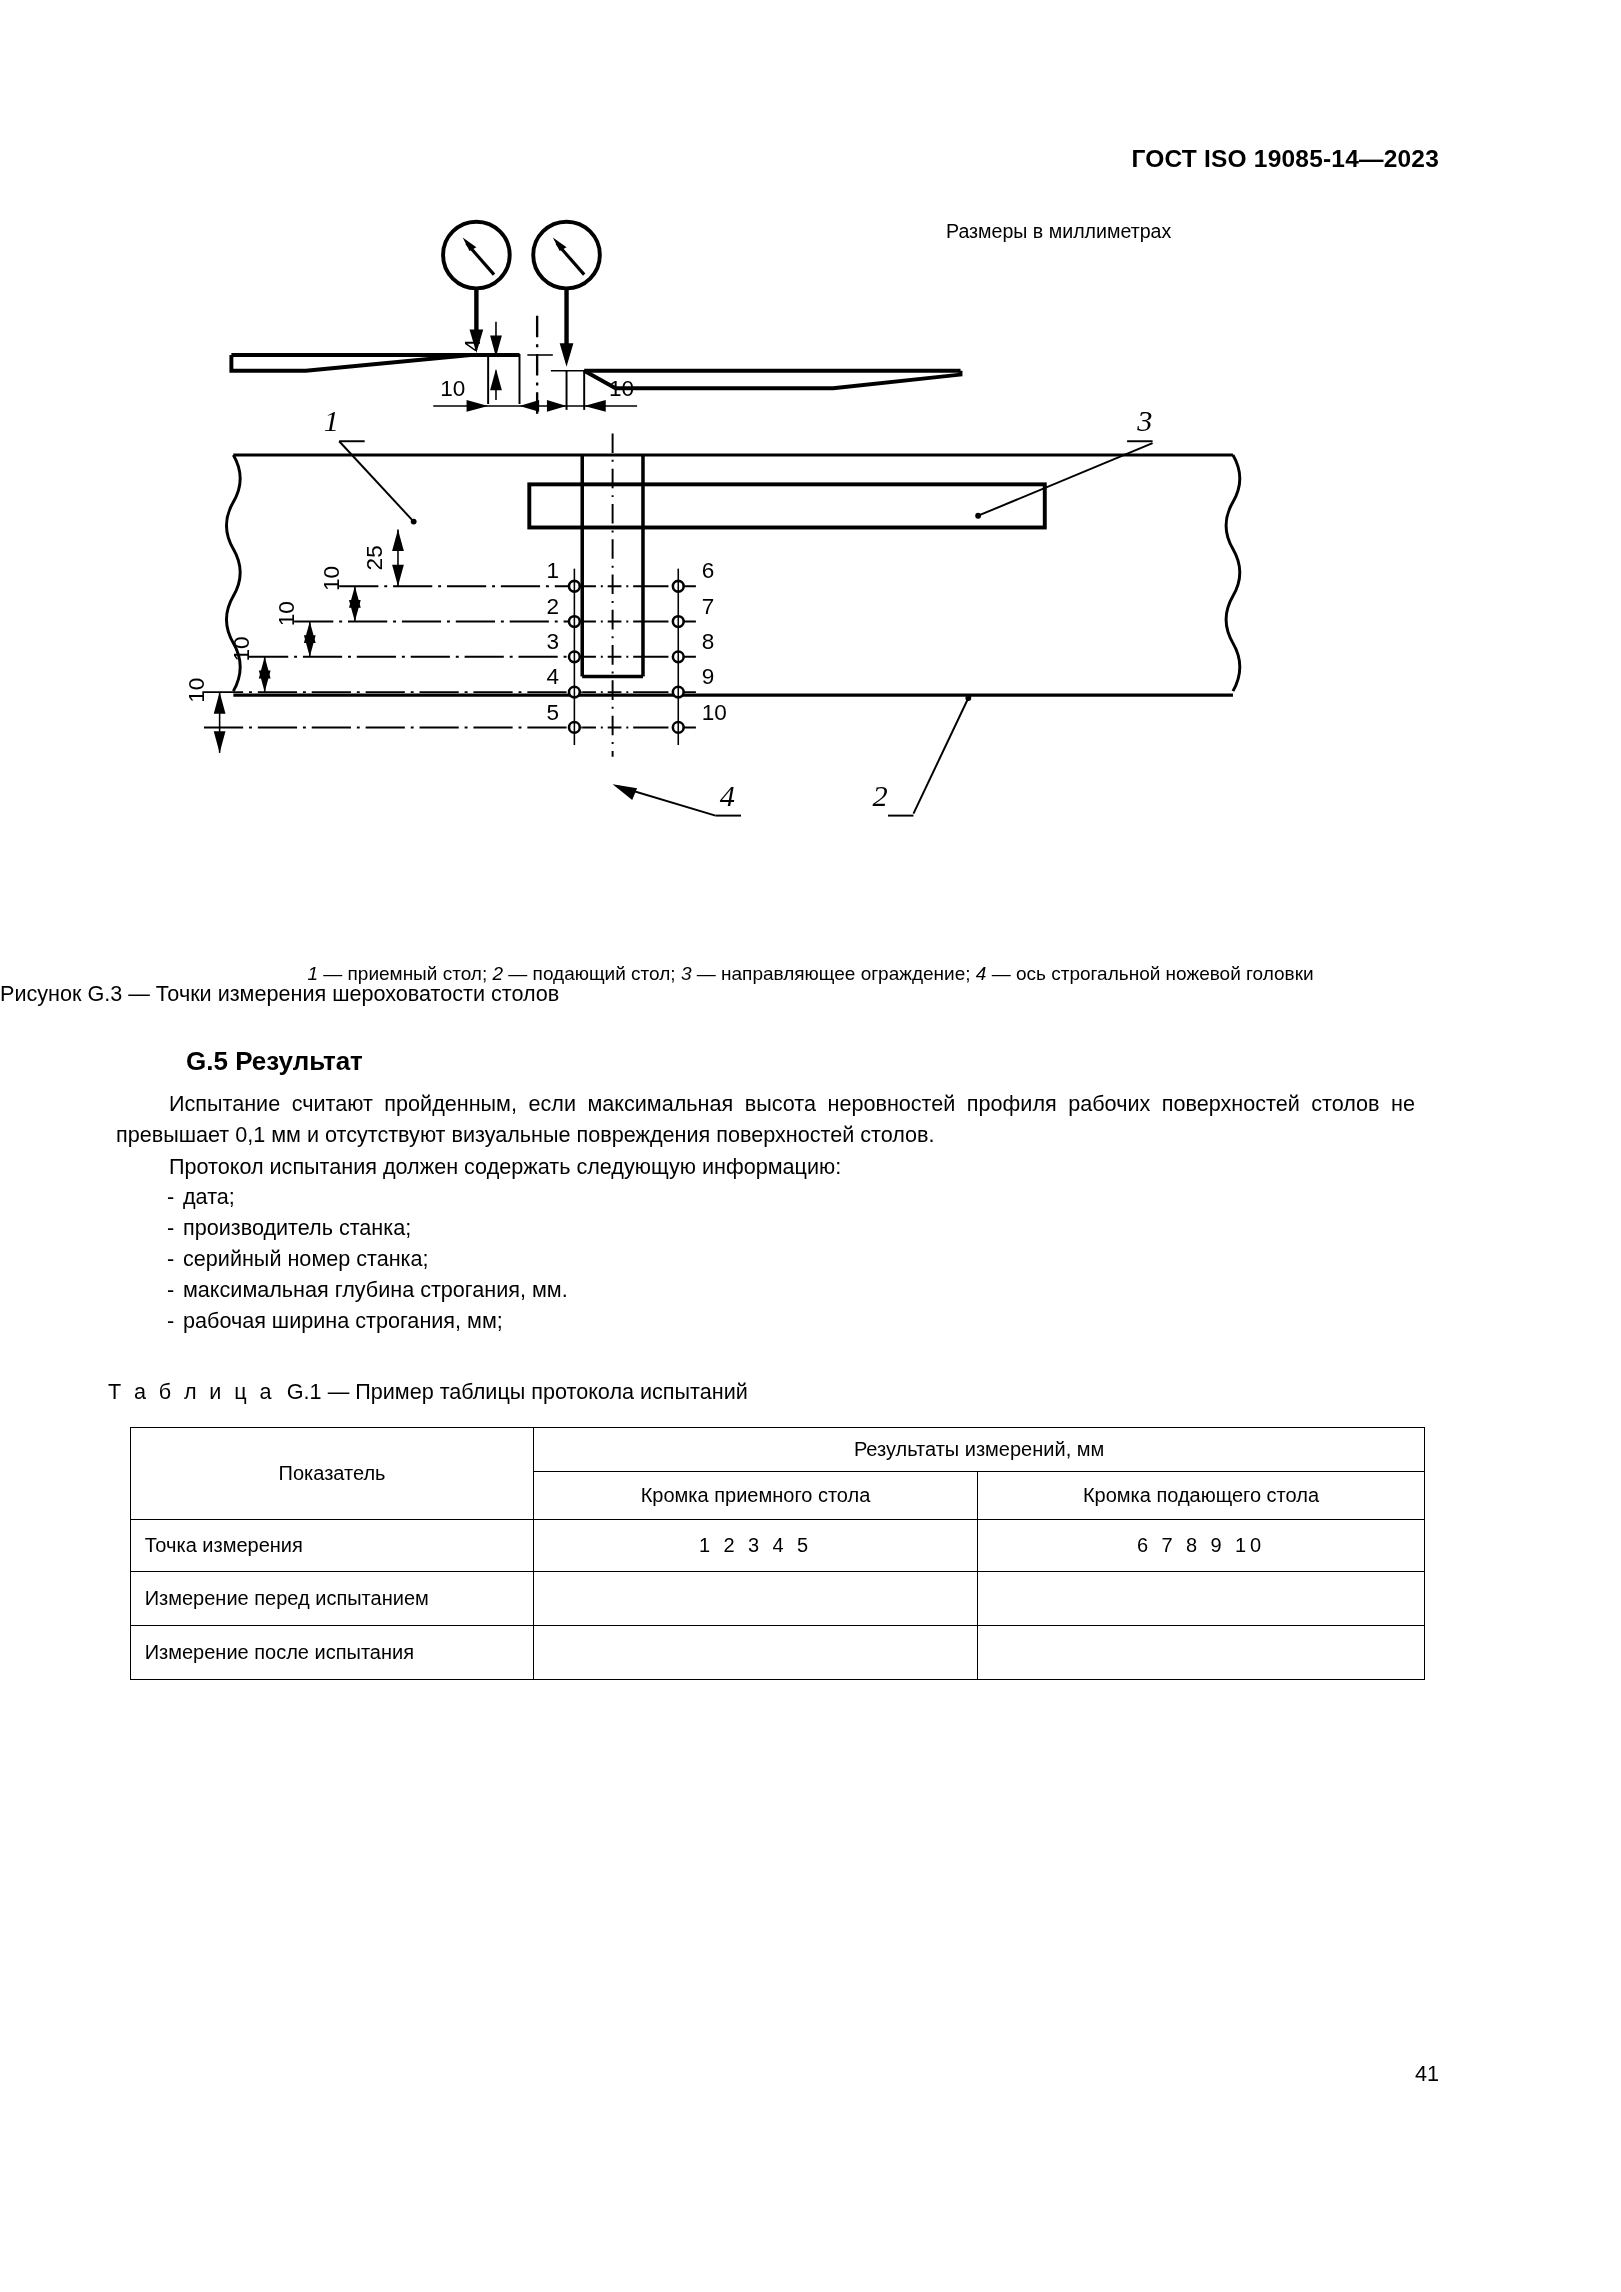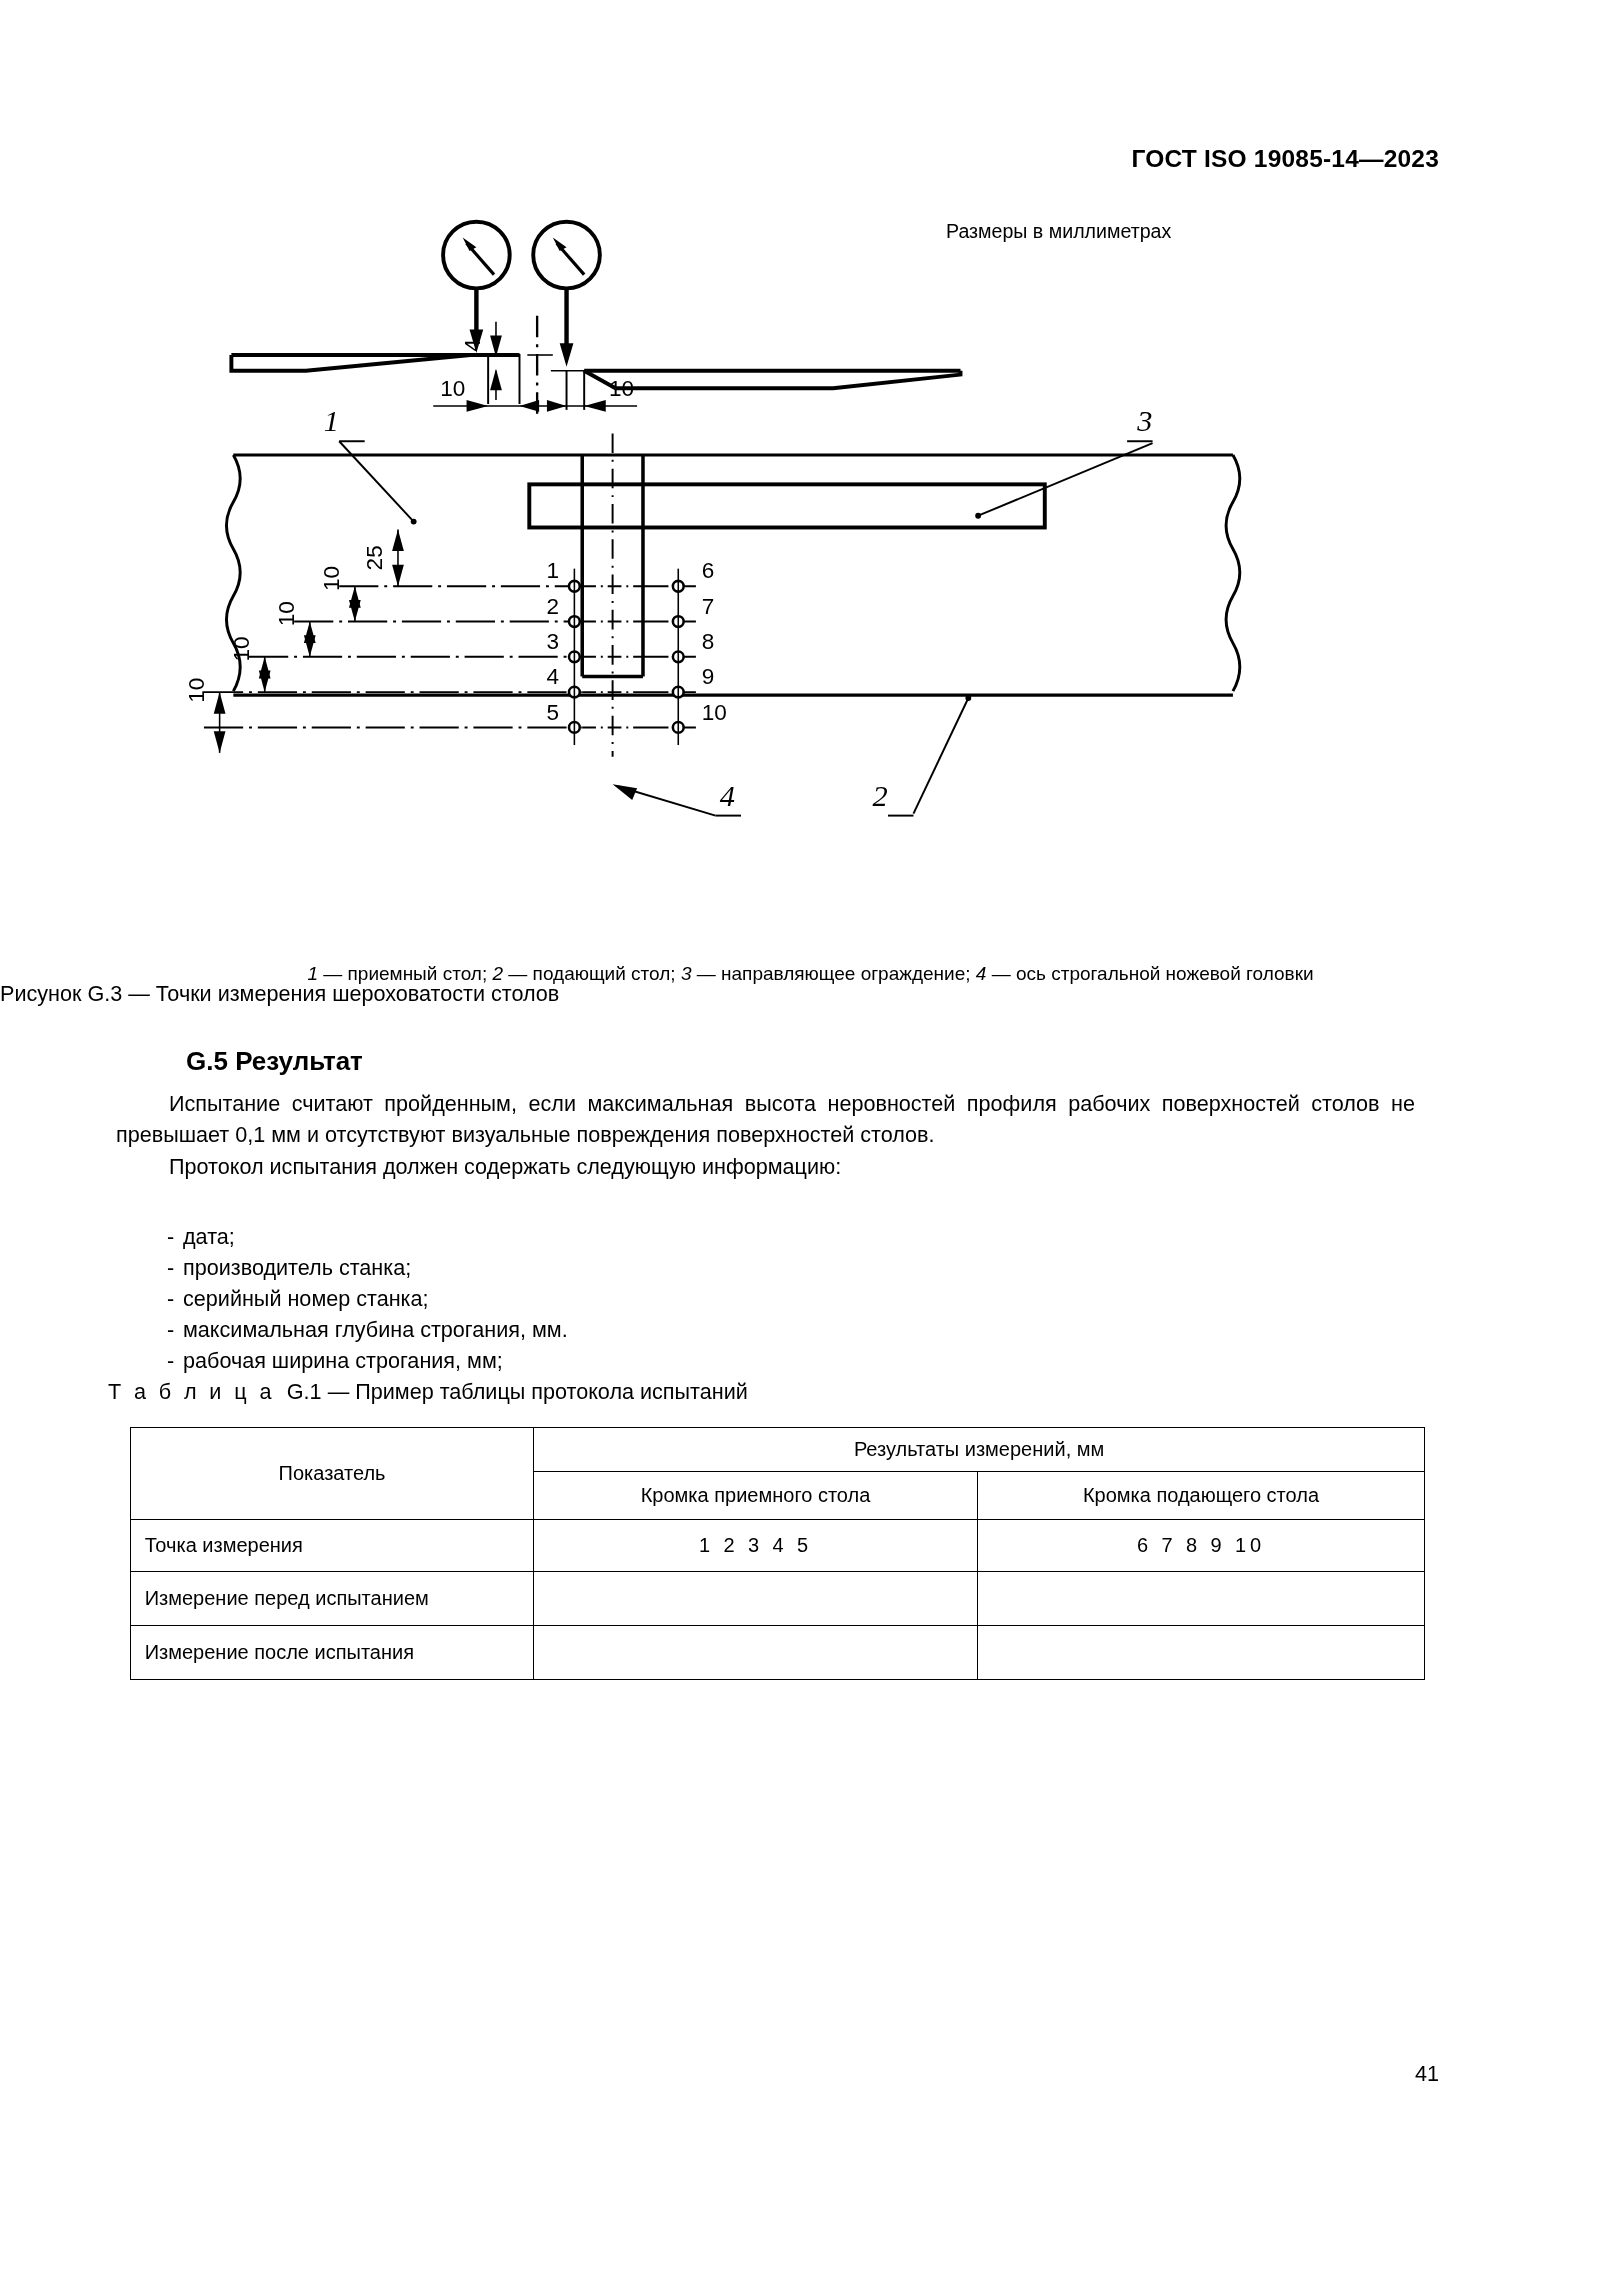--- a/index.html
+++ b/index.html
@@ -100,21 +100,20 @@
   .para.p2 { top: 1151px; }
   .para.p2 .indent { display: inline-block; width: 53px; }
 
   .bullets {
     position: absolute;
     top: 1181px;
     left: 116px;
     width: 1299px;
     font-size: 21.6px;
     line-height: 31px;
-    margin-top: 40px;
   }
   .bullets .bi {
     display: block;
     padding-left: 67px;
     position: relative;
     white-space: nowrap;
   }
   .bullets .bi::before {
     content: "-";
     position: absolute;

